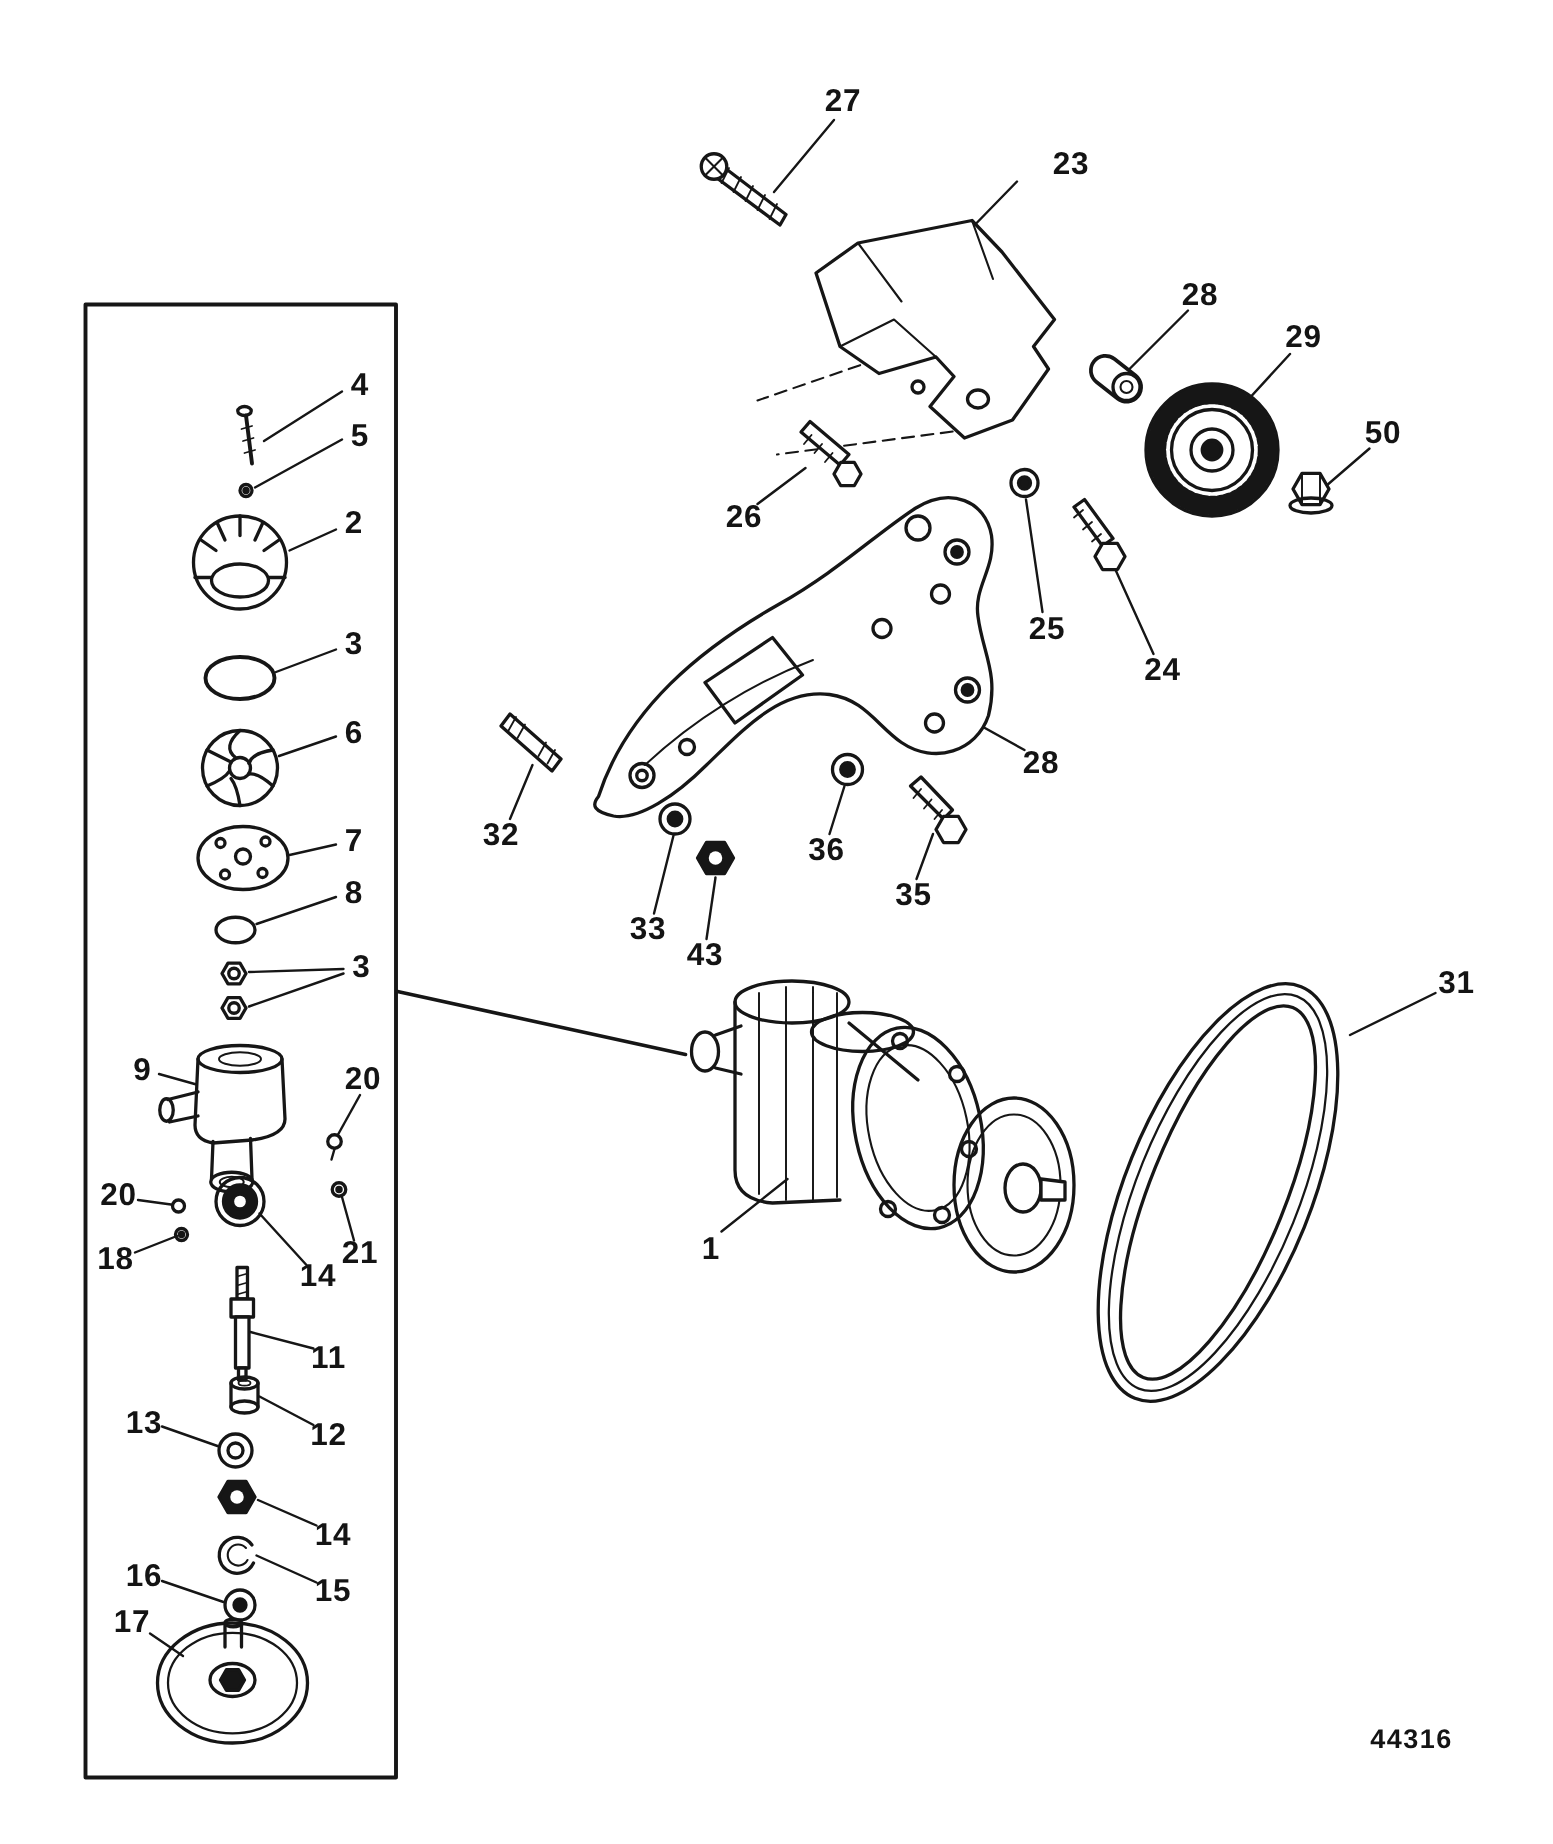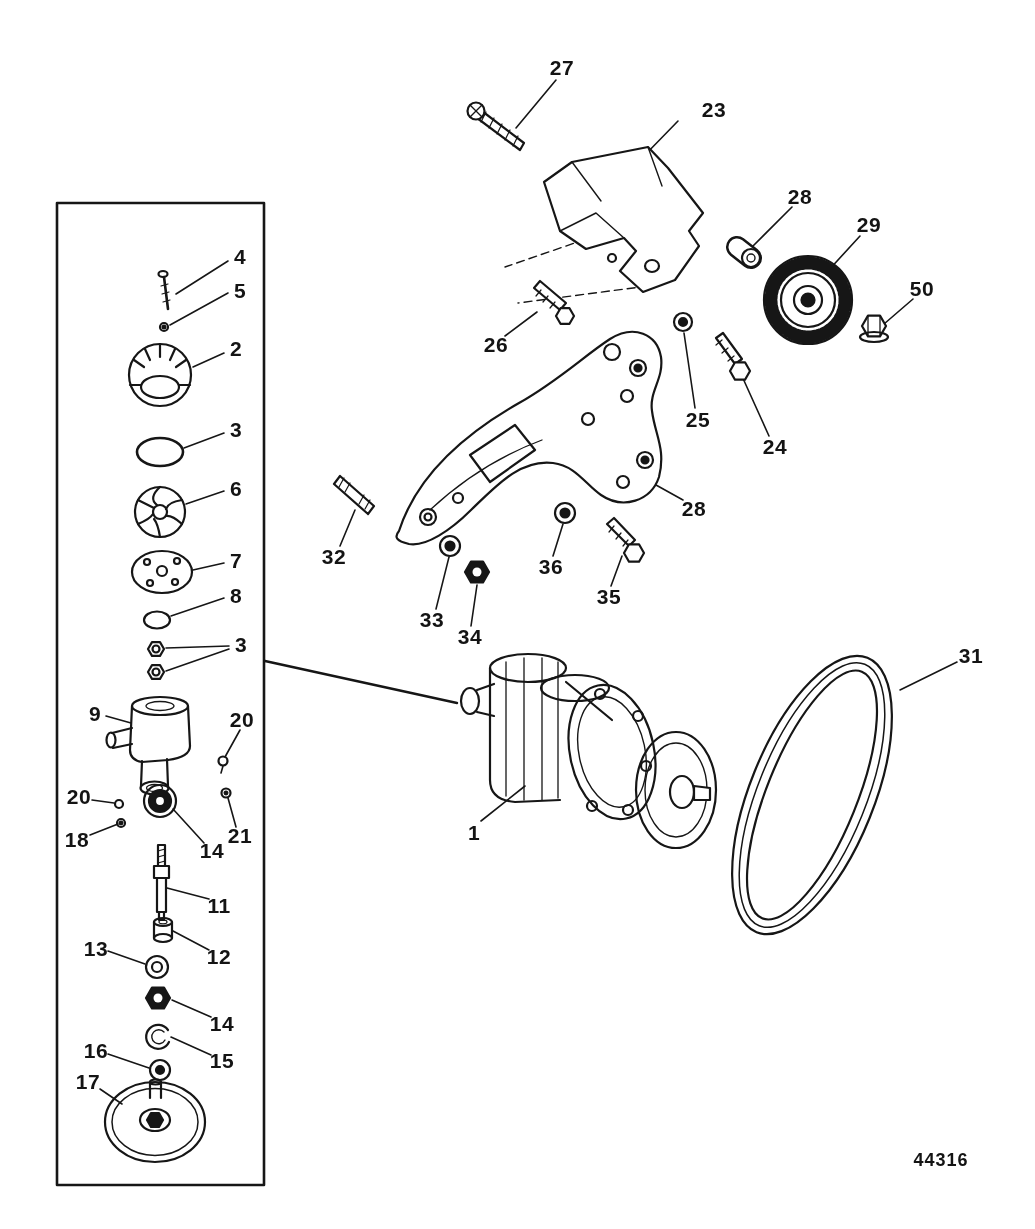--- a/index.html
+++ b/index.html
@@ -375,21 +375,21 @@
   <span class="callout" style="left:869px;top:225px">29</span>
   <span class="callout" style="left:922px;top:289px">50</span>
   <span class="callout" style="left:496px;top:345px">26</span>
   <span class="callout" style="left:698px;top:420px">25</span>
   <span class="callout" style="left:775px;top:447px">24</span>
   <span class="callout" style="left:694px;top:509px">28</span>
   <span class="callout" style="left:334px;top:557px">32</span>
   <span class="callout" style="left:551px;top:567px">36</span>
   <span class="callout" style="left:609px;top:597px">35</span>
   <span class="callout" style="left:432px;top:620px">33</span>
-  <span class="callout" style="left:470px;top:637px">34</span>
+  <span class="callout" style="left:470px;top:637px">43</span>
   <span class="callout" style="left:971px;top:656px">31</span>
   <span class="callout" style="left:474px;top:833px">1</span>
   <span class="callout" style="left:240px;top:257px">4</span>
   <span class="callout" style="left:240px;top:291px">5</span>
   <span class="callout" style="left:236px;top:349px">2</span>
   <span class="callout" style="left:236px;top:430px">3</span>
   <span class="callout" style="left:236px;top:489px">6</span>
   <span class="callout" style="left:236px;top:561px">7</span>
   <span class="callout" style="left:236px;top:596px">8</span>
   <span class="callout" style="left:241px;top:645px">3</span>

